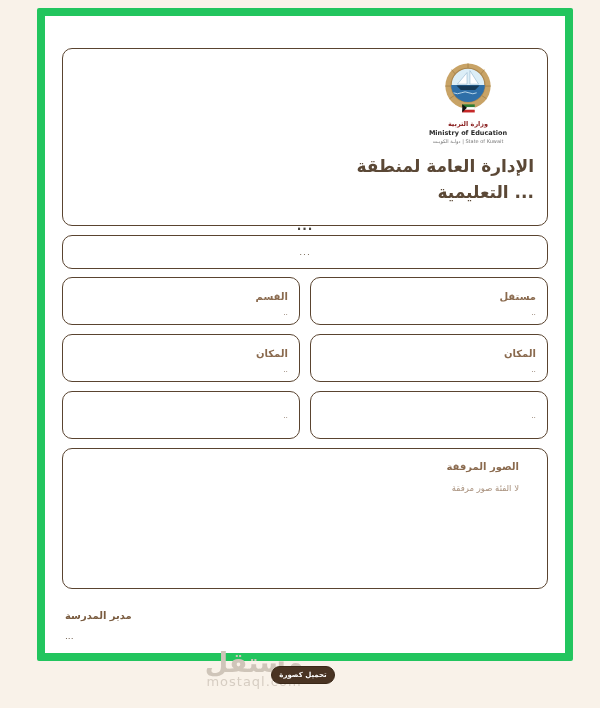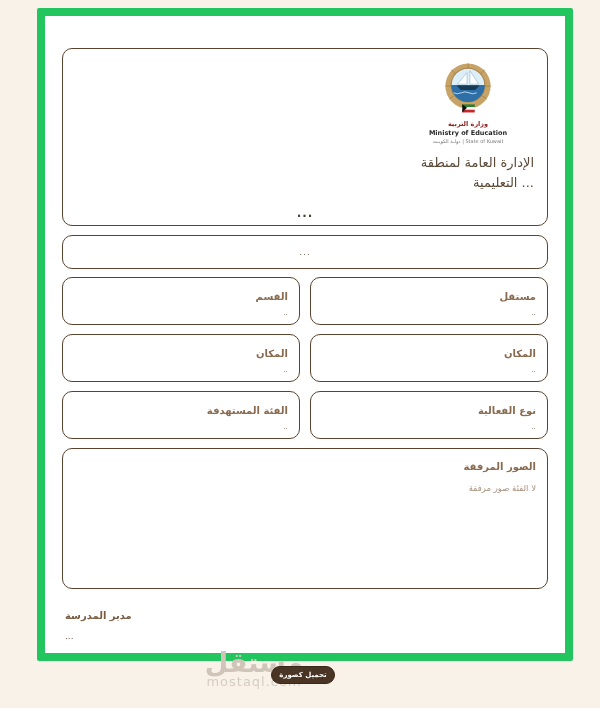--- a/index.html
+++ b/index.html
@@ -38,21 +38,21 @@
   .logo-block {
     width: 132px;
     display: flex; flex-direction: column; align-items: center;
     text-align: center;
   }
   .ministry-ar { font-size: 6.5px; font-weight: bold; color: #8b2020; margin-top: 2px; }
   .ministry-en { font-size: 6.5px; font-weight: bold; color: #2a2a2a; margin-top: 1px; }
   .state-line  { font-size: 5px; color: #777; margin-top: 1px; }
 
   .region { text-align: right; margin-top: 9px; padding-left: 4px; }
-  .region-line { font-size: 13px; font-weight: normal; color: #5b4836; line-height: 1.55; }
+  .region-line { font-size: 17px; font-weight: bold; color: #5b4836; line-height: 1.55; }
 
   .header-title {
     text-align: center; font-size: 12px; font-weight: bold;
     color: #4a443c; margin-top: 13px; letter-spacing: 1px;
   }
 
   
   .subtitle-box {
     height: 34px; margin-bottom: 8px;
     display: flex; align-items: center; justify-content: center;
@@ -64,21 +64,21 @@
     display: grid;
     grid-template-columns: 1fr 1fr;
     gap: 9px 10px;
     margin-bottom: 9px;
   }
   .field-box { height: 48px; padding: 13px 11px; }
   .field-label { font-size: 10px; font-weight: bold; color: #8a6a4e; }
   .field-value { font-size: 7.5px; color: #9a887a; margin-top: 6px; }
 
   
-  .photos-box { height: 141px; padding: 12px 11px; margin-bottom: 21px; }
+  .photos-box { height: 141px; padding: 12px 28px; margin-bottom: 21px; }
   .photos-label { font-size: 10px; font-weight: bold; color: #8a6a4e; }
   .photos-empty { font-size: 8.5px; color: #a8907c; margin-top: 11px; }
 
   
   .principal { text-align: left; padding: 0 3px; }
   .principal-label { font-size: 10px; font-weight: bold; color: #7a5c40; margin-top: 8px; }
   .principal-value { font-size: 9px; color: #6e5d4d; margin-top: 10px; }
 
   
   .watermark {
@@ -166,25 +166,23 @@
       </div>
       <div class="box field-box">
         <div class="field-label">المكان</div>
         <div class="field-value">..</div>
       </div>
       <div class="box field-box">
         <div class="field-label">المكان</div>
         <div class="field-value">..</div>
       </div>
       <div class="box field-box">
-        <div class="field-label">نوع الفعالية</div>
-        <div class="field-value">..</div>
-      </div>
-      <div class="box field-box">
-        <div class="field-label">الفئة المستهدفة</div>
+        <div class="field-value">..</div>
+      </div>
+      <div class="box field-box">
         <div class="field-value">..</div>
       </div>
     </div>
 
     <div class="box photos-box">
       <div class="photos-label">الصور المرفقة</div>
       <div class="photos-empty">لا الفئة صور مرفقة</div>
     </div>
 
     <div class="principal">

